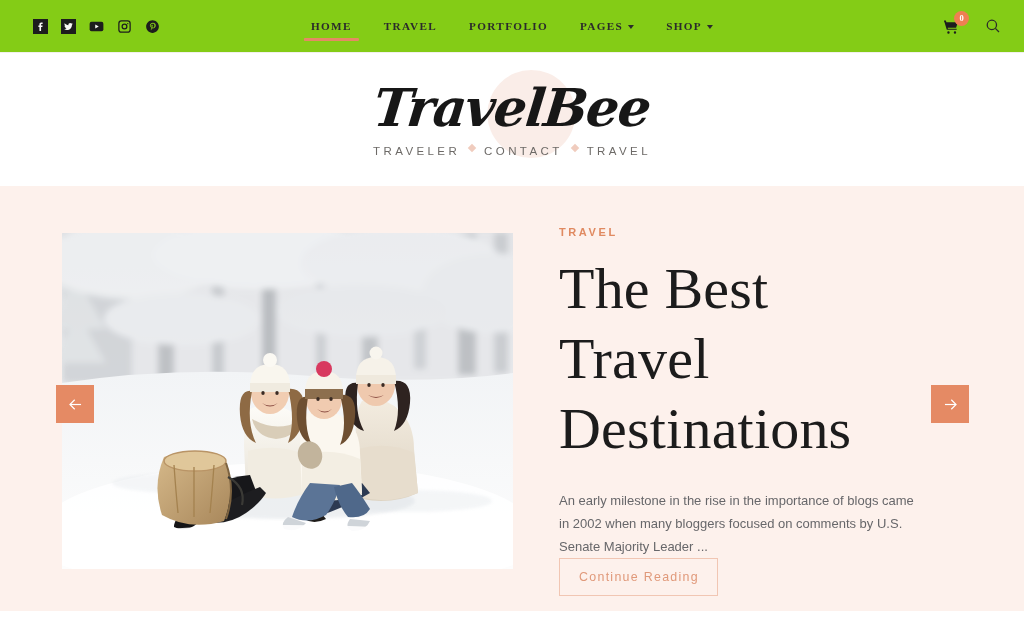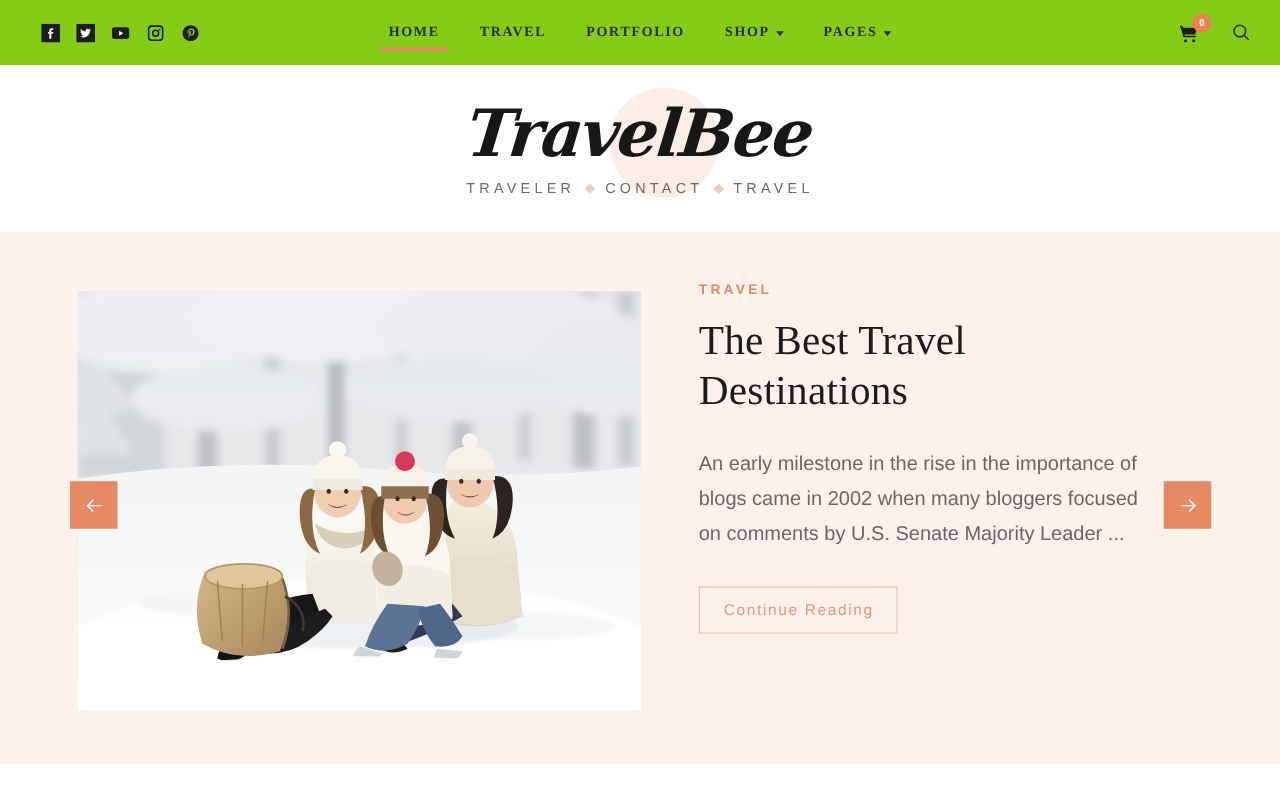--- a/index.html
+++ b/index.html
@@ -137,21 +137,20 @@
     color:#171717;
     letter-spacing:-1.5px;
     line-height:1;
     transform:skewX(-6deg);
   }
   .logo-tag{
     position:relative;
     z-index:1;
     margin-top:11px;
     display:flex;
-    align-items:center;
     gap:9px;
     font-size:11.5px;
     letter-spacing:3.4px;
     color:#6d6a67;
     font-weight:400;
   }
   .tag-dot{
     width:6px; height:6px;
     background:#f0ccbe;
     transform:rotate(45deg);
@@ -186,32 +185,31 @@
   }
   .eyebrow{
     font-size:11px;
     letter-spacing:2.6px;
     color:#e08a61;
     font-weight:600;
     margin-bottom:16px;
   }
   .hero-title{
     font-family:"Liberation Serif", serif;
-    font-size:33px;
+    font-size:58px;
     line-height:1.21;
     color:#1c1c1c;
     font-weight:400;
     letter-spacing:.2px;
     margin-bottom:24px;
   }
   .hero-excerpt{
-    font-size:16px;
+    font-size:13px;
     line-height:1.77;
     color:#67676a;
-    margin-bottom:26px;
     max-width:360px;
   }
   .btn-continue{
     display:inline-block;
     border:1px solid #f1c6b3;
     background:transparent;
     color:#e0997a;
     font-size:12.4px;
     letter-spacing:1.3px;
     padding:11px 18px 11px 19px;
@@ -275,25 +273,25 @@
     <div class="nav-item active">
       <span class="lbl">HOME</span>
     </div>
     <div class="nav-item">
       <span class="lbl">TRAVEL</span>
     </div>
     <div class="nav-item">
       <span class="lbl">PORTFOLIO</span>
     </div>
     <div class="nav-item">
+      <span class="lbl">PAGES</span>
+      <span class="caret"></span>
+    </div>
+    <div class="nav-item">
       <span class="lbl">SHOP</span>
-      <span class="caret"></span>
-    </div>
-    <div class="nav-item">
-      <span class="lbl">PAGES</span>
       <span class="caret"></span>
     </div>
   </nav>
 
   <div class="topright">
     <div class="cart-wrap">
       <svg viewBox="0 0 24 24">
           <path d="M1.5 2.2h2.6l.7 2.4h16.2l-2.5 7.6H6.6l.4 1.4h12.3v1.6H6.1c-.5 0-.9-.3-1-.8L1.9 3.8H1.5zM7.7 17.4a1.7 1.7 0 1 0 0 3.4 1.7 1.7 0 0 0 0-3.4zm9.2 0a1.7 1.7 0 1 0 0 3.4 1.7 1.7 0 0 0 0-3.4z"></path>
         </svg>
       <span class="cart-badge">0</span>

